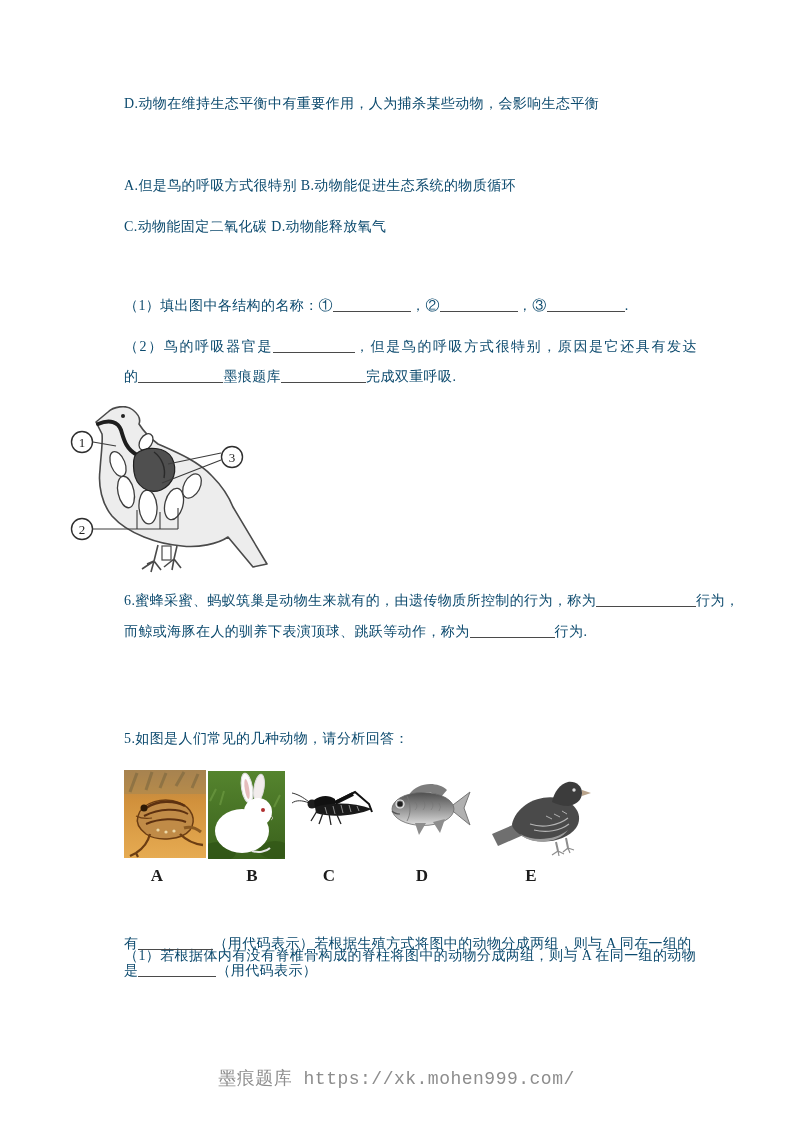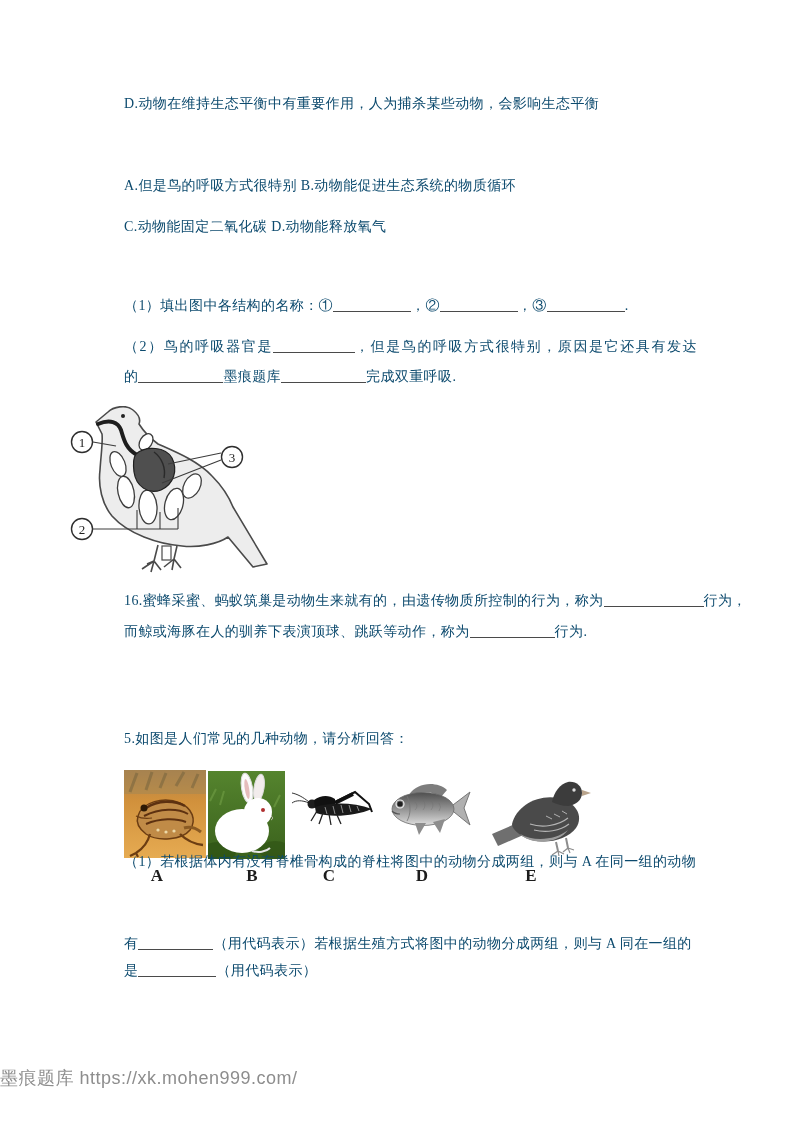--- a/index.html
+++ b/index.html
@@ -38,22 +38,22 @@
     width:22px;
     text-align:center;
     font-size:17px;
     font-weight:bold;
     color:#1c1c1c;
     font-family:"Liberation Serif","DejaVu Serif",serif;
   }
   .footer {
     position:absolute;
     left:0; right:0; top:1066px;
-    text-align:left;
-    font-family:Liberation Sans, sans-serif;
+    text-align:center;
+    font-family:Liberation Mono, monospace;
     font-size:18px;
     color:#8d8d8d;
     letter-spacing:0.5px;
   }
 </style>
 </head>
 <body>
 
 <div class="page">
 
@@ -118,21 +118,21 @@
         <text x="24" y="128" text-anchor="middle" font-size="13" fill="#222">2</text>
       </g>
       <g>
         <circle cx="174" cy="51" r="10.5" fill="#ffffff" stroke="#2e2e2e" stroke-width="1.4"></circle>
         <text x="174" y="56" text-anchor="middle" font-size="13" fill="#222">3</text>
       </g>
     </svg>
   </div>
 
   <div class="ln" style="top:591px">
-    <span>16.蜜蜂采蜜、蚂蚁筑巢是动物生来就有的，由遗传物质所控制的行为，称为</span><span class="blank w100"></span><span>行为，</span>
+    <span>6.蜜蜂采蜜、蚂蚁筑巢是动物生来就有的，由遗传物质所控制的行为，称为</span><span class="blank w100"></span><span>行为，</span>
   </div>
   <div class="ln" style="top:622px">
     <span>而鲸或海豚在人的驯养下表演顶球、跳跃等动作，称为</span><span class="blank w85"></span><span>行为.</span>
   </div>
 
 
   <div class="ln" style="top:729px">5.如图是人们常见的几种动物，请分析回答：</div>
 
   <div class="animal" style="left:124px; top:770px">
     <svg width="82" height="88" viewBox="0 0 82 88">
@@ -233,21 +233,21 @@
       <path d="M68,79 l-6,4 M68,79 l1,5 M68,79 l6,3 M78,76 l-5,4 M78,76 l2,5 M78,76 l6,2" stroke="#8d8d8d" stroke-width="1.2" fill="none"></path>
     </svg>
   </div>
 
   <span class="code-label" style="left:146px">A</span>
   <span class="code-label" style="left:241px">B</span>
   <span class="code-label" style="left:318px">C</span>
   <span class="code-label" style="left:411px">D</span>
   <span class="code-label" style="left:520px">E</span>
 
-  <div class="ln" style="top:852px">（1）若根据体内有没有脊椎骨构成的脊柱将图中的动物分成两组，则与 A 在同一组的动物</div>
+  <div class="ln" style="top:946px">（1）若根据体内有没有脊椎骨构成的脊柱将图中的动物分成两组，则与 A 在同一组的动物</div>
   <div class="ln" style="top:961px">
     <span>是</span><span class="blank w78"></span><span>（用代码表示）</span>
   </div>
   <div class="ln" style="top:934px">
     <span>有</span><span class="blank w75"></span><span>（用代码表示）若根据生殖方式将图中的动物分成两组，则与 A 同在一组的</span>
   </div>
 
   <div class="footer">
     <span>墨痕题库</span>
     <span>https://xk.mohen999.com/</span>

